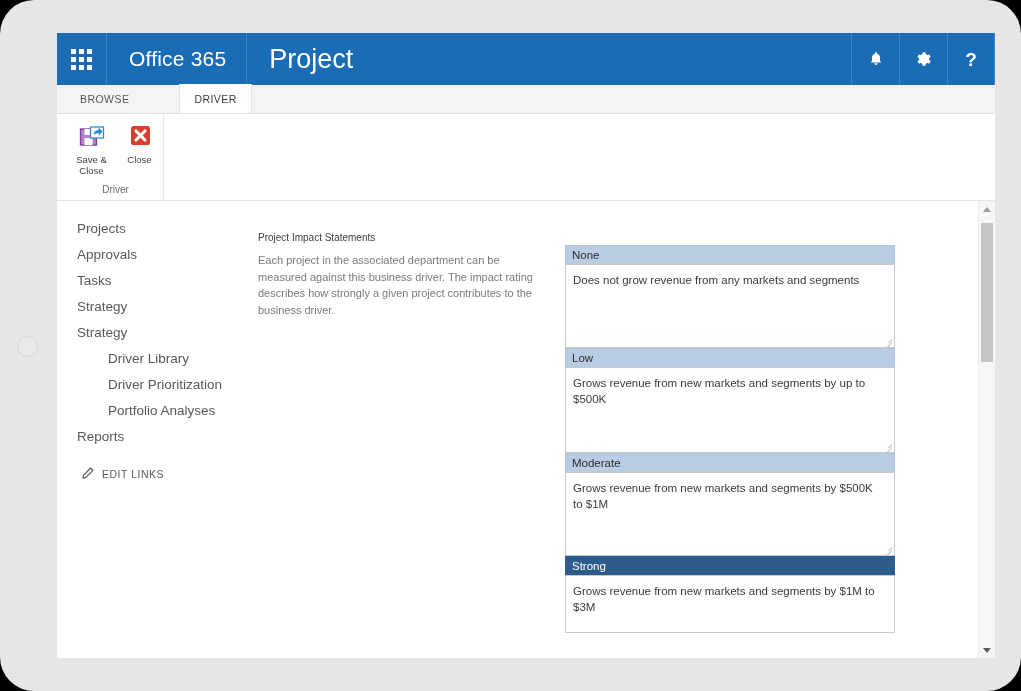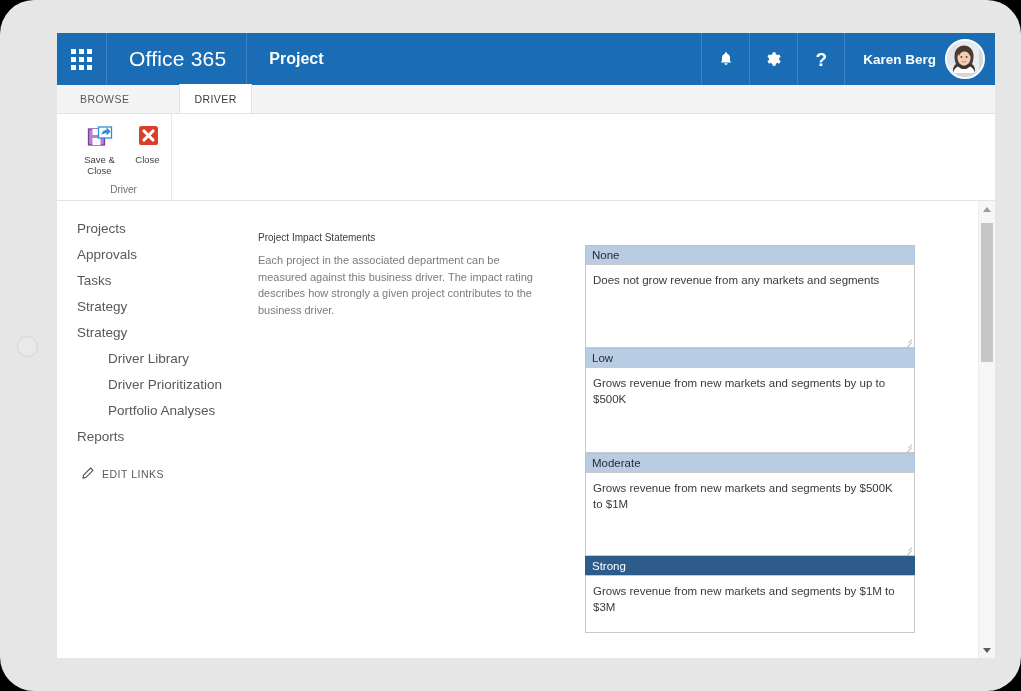--- a/index.html
+++ b/index.html
@@ -81,22 +81,22 @@
     font-size: 21px;
     font-weight: 300;
     letter-spacing: .2px;
   }
   #app-cell {
     padding: 0 22px;
     justify-content: flex-start;
   }
   #app-cell span {
     color: #ffffff;
-    font-size: 16px;
-    font-weight: 700;
+    font-size: 27px;
+    font-weight: 400;
   }
   #sb-spacer { flex: 1; }
   .sb-icon-btn {
     width: 48px;
     border-left: 1px solid #3d84c4;
     color: #ffffff;
     font-size: 17px;
   }
   #help-cell { border-right: 1px solid #3d84c4; }
   #user-cell {
@@ -149,21 +149,21 @@
 
   
   #ribbon {
     position: relative;
     height: 86px;
     background: #ffffff;
     border-bottom: 1px solid #e4e4e4;
   }
   #ribbon-group {
     position: absolute;
-    left: 19px; top: 0;
+    left: 11px; top: 0;
     width: 96px; height: 86px;
     border-right: 1px solid #e8e8e8;
     box-sizing: border-box;
   }
   #ribbon-buttons {
     display: flex;
     justify-content: center;
     gap: 6px;
     padding-top: 8px;
   }
@@ -244,21 +244,21 @@
   }
   #desc-body {
     font-size: 11px;
     line-height: 16.5px;
     color: #7b7b7b;
   }
 
   
   #panels {
     position: absolute;
-    left: 528px; top: 44px;
+    left: 508px; top: 44px;
     width: 330px;
   }
   .panel { margin-bottom: 0; }
   .panel-head {
     height: 19px;
     background: #b8cce4;
     border: 1px solid #b0c4de;
     border-bottom: none;
     box-sizing: border-box;
     display: flex;
@@ -382,37 +382,20 @@
         <svg width="17" height="17" viewBox="0 0 18 18">
           <path fill="#ffffff" d="M9 6.1A2.9 2.9 0 1 0 9 11.9 2.9 2.9 0 1 0 9 6.1zM9 10.4A1.4 1.4 0 1 1 9 7.6a1.4 1.4 0 0 1 0 2.8z"></path>
           <path fill="#ffffff" d="M16.2 10.35l-1.25-.72c.06-.4.09-.79.09-1.13s-.03-.73-.09-1.13l1.25-.72a.6.6 0 0 0 .23-.8l-1.1-1.9a.6.6 0 0 0-.79-.24l-1.26.72a6.3 6.3 0 0 0-1.96-1.13V1.9a.6.6 0 0 0-.6-.6h-2.2a.6.6 0 0 0-.6.6v1.4c-.72.24-1.38.63-1.96 1.13L4.7 3.71a.6.6 0 0 0-.8.23l-1.1 1.9a.6.6 0 0 0 .23.8l1.25.73c-.06.4-.9.78-.09 1.13s.3.73.09 1.13l-1.25.72a.6.6 0 0 0-.23.8l1.1 1.9a.6.6 0 0 0 .8.23l1.25-.72c.58.5 1.24.89 1.96 1.13v1.41a.6.6 0 0 0 .6.6h2.2a.6.6 0 0 0 .6-.6v-1.41a6.3 6.3 0 0 0 1.96-1.13l1.26.72a.6.6 0 0 0 .8-.23l1.1-1.9a.6.6 0 0 0-.23-.8z"></path>
         </svg>
       </div>
 
       <div class="sb-cell sb-icon-btn" id="help-cell">
         <span style="font-size:19px;font-weight:bold;line-height:1;">?</span>
       </div>
 
-      <div class="sb-cell" id="user-cell">
-        <span id="user-name">Karen Berg</span>
-        <div id="avatar">
-          <svg width="32" height="32" viewBox="0 0 32 32">
-            <rect width="32" height="32" fill="#e9ecef"></rect>
-            <rect x="0" y="4" width="11" height="20" fill="#dfe4e8"></rect>
-            <ellipse cx="17" cy="29" rx="11" ry="9" fill="#3f3430"></ellipse>
-            <path d="M7.5 15c0-6 4-10.5 9.5-10.5S26.5 9 26.5 15c0 3-.5 6-1.5 8H9c-1-2-1.5-5-1.5-8z" fill="#4a3a30"></path>
-            <ellipse cx="17" cy="16.5" rx="6.6" ry="8.2" fill="#f2cdb4"></ellipse>
-            <path d="M10.4 13c0-4 2.9-7 6.6-7s6.6 3 6.6 7c0 1-.3 1.8-.6 2.2-.6-2.4-2.2-3.8-4-4.4-1.9-.6-3.7-.2-5.1 1-.9.8-1.5 1.9-1.9 3.3-.3-.5-.6-1.2-.6-2.1z" fill="#4a3a30"></path>
-            <ellipse cx="14.4" cy="16" rx=".85" ry="1" fill="#4a3a2e"></ellipse>
-            <ellipse cx="19.6" cy="16" rx=".85" ry="1" fill="#4a3a2e"></ellipse>
-            <path d="M15.3 20.4c.9.7 2.5.7 3.4 0" stroke="#c98d7e" stroke-width="1.1" fill="none" stroke-linecap="round"></path>
-            <path d="M11 25.5c1.6 1.7 3.8 2.6 6 2.6s4.4-.9 6-2.6c2.6 1.2 4.3 3.4 4.8 6.5H6.2c.5-3.1 2.2-5.3 4.8-6.5z" fill="#ffffff"></path>
-          </svg>
-        </div>
-      </div>
     </div>
 
     <div id="tabstrip">
       <div class="rtab">BROWSE</div>
       <div class="rtab active">DRIVER</div>
     </div>
 
     <div id="ribbon">
       <div id="ribbon-group">
         <div id="ribbon-buttons">

